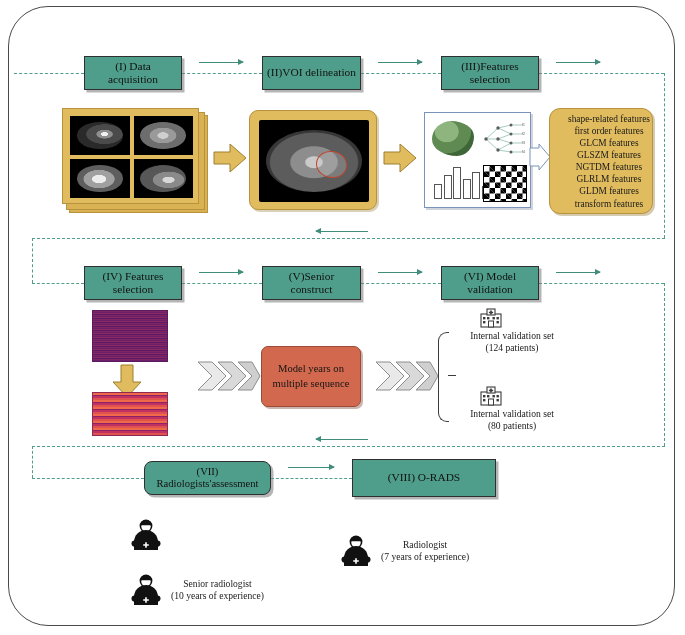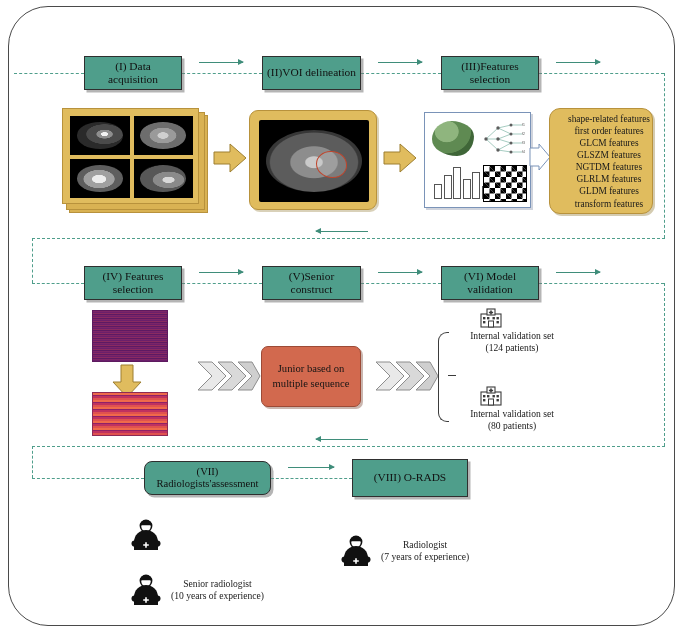--- a/index.html
+++ b/index.html
@@ -250,21 +250,21 @@
     <g stroke="#8d8d8d" stroke-width="1">
       <polygon points="2,4 16,4 30,18 16,32 2,32 16,18" fill="#e9e9e9"></polygon>
       <polygon points="22,4 36,4 50,18 36,32 22,32 36,18" fill="#d9d9d9"></polygon>
       <polygon points="42,4 56,4 64,18 56,32 42,32 56,18" fill="#cfcfcf"></polygon>
     </g>
   </svg>
 </div>
 
 <div class="modelbox" style="left:261px;top:346px;width:98px;height:59px;">
   <span>
-    <span>Junior based on</span><br>
+    <span>Model years on</span><br>
     <span>multiple sequence</span>
   </span>
 </div>
 
 <div class="chev" style="left:374px;top:358px;">
   <svg width="66" height="36" viewBox="0 0 66 36">
     <g stroke="#8d8d8d" stroke-width="1">
       <polygon points="2,4 16,4 30,18 16,32 2,32 16,18" fill="#e9e9e9"></polygon>
       <polygon points="22,4 36,4 50,18 36,32 22,32 36,18" fill="#d9d9d9"></polygon>
       <polygon points="42,4 56,4 64,18 56,32 42,32 56,18" fill="#cfcfcf"></polygon>
@@ -307,21 +307,21 @@
       <rect x="16.5" y="13" width="2.4" height="2.4"></rect>
     </g>
   <rect x="8.5" y="13" width="5" height="6" fill="#fff" stroke="#3b3b3b" stroke-width="1"></rect>
 </svg>
 <div class="vlabel" style="left:452px;top:408px;width:120px;">
   <div>Internal validation set</div>
   <div>(80 patients)</div>
 </div>
 
 <div class="pbox" style="left:144px;top:461px;width:127px;height:34px;font-size:10.6px;border-radius:8px;">(VII) Radiologists'assessment</div>
-<div class="pbox" style="left:352px;top:459px;width:116px;height:38px;">(VIII) O-RADS</div>
+<div class="pbox" style="left:352px;top:459px;width:144px;height:38px;">(VIII) O-RADS</div>
 <div class="dashh" style="left:271px;top:478px;width:81px;"></div>
 <div class="solidh arrow-r" style="left:288px;top:467px;width:46px;"></div>
 
 <div class="legend" style="left:130px;top:518px;">
   <svg class="person" width="32" height="34" viewBox="0 0 32 34">
     <circle cx="16" cy="8" r="6.4" fill="#111"></circle>
     <circle cx="16" cy="8.6" r="4.7" fill="#fff"></circle>
     <path d="M16,2.2 a6.4,6.4 0 0 1 6.2,5 h-12.4 a6.4,6.4 0 0 1 6.2,-5 z" fill="#111"></path>
     <path d="M4,32 v-8 a12,12 0 0 1 24,0 v8 z" fill="#111"></path>
     <circle cx="4.6" cy="25.5" r="3.1" fill="#111"></circle>

